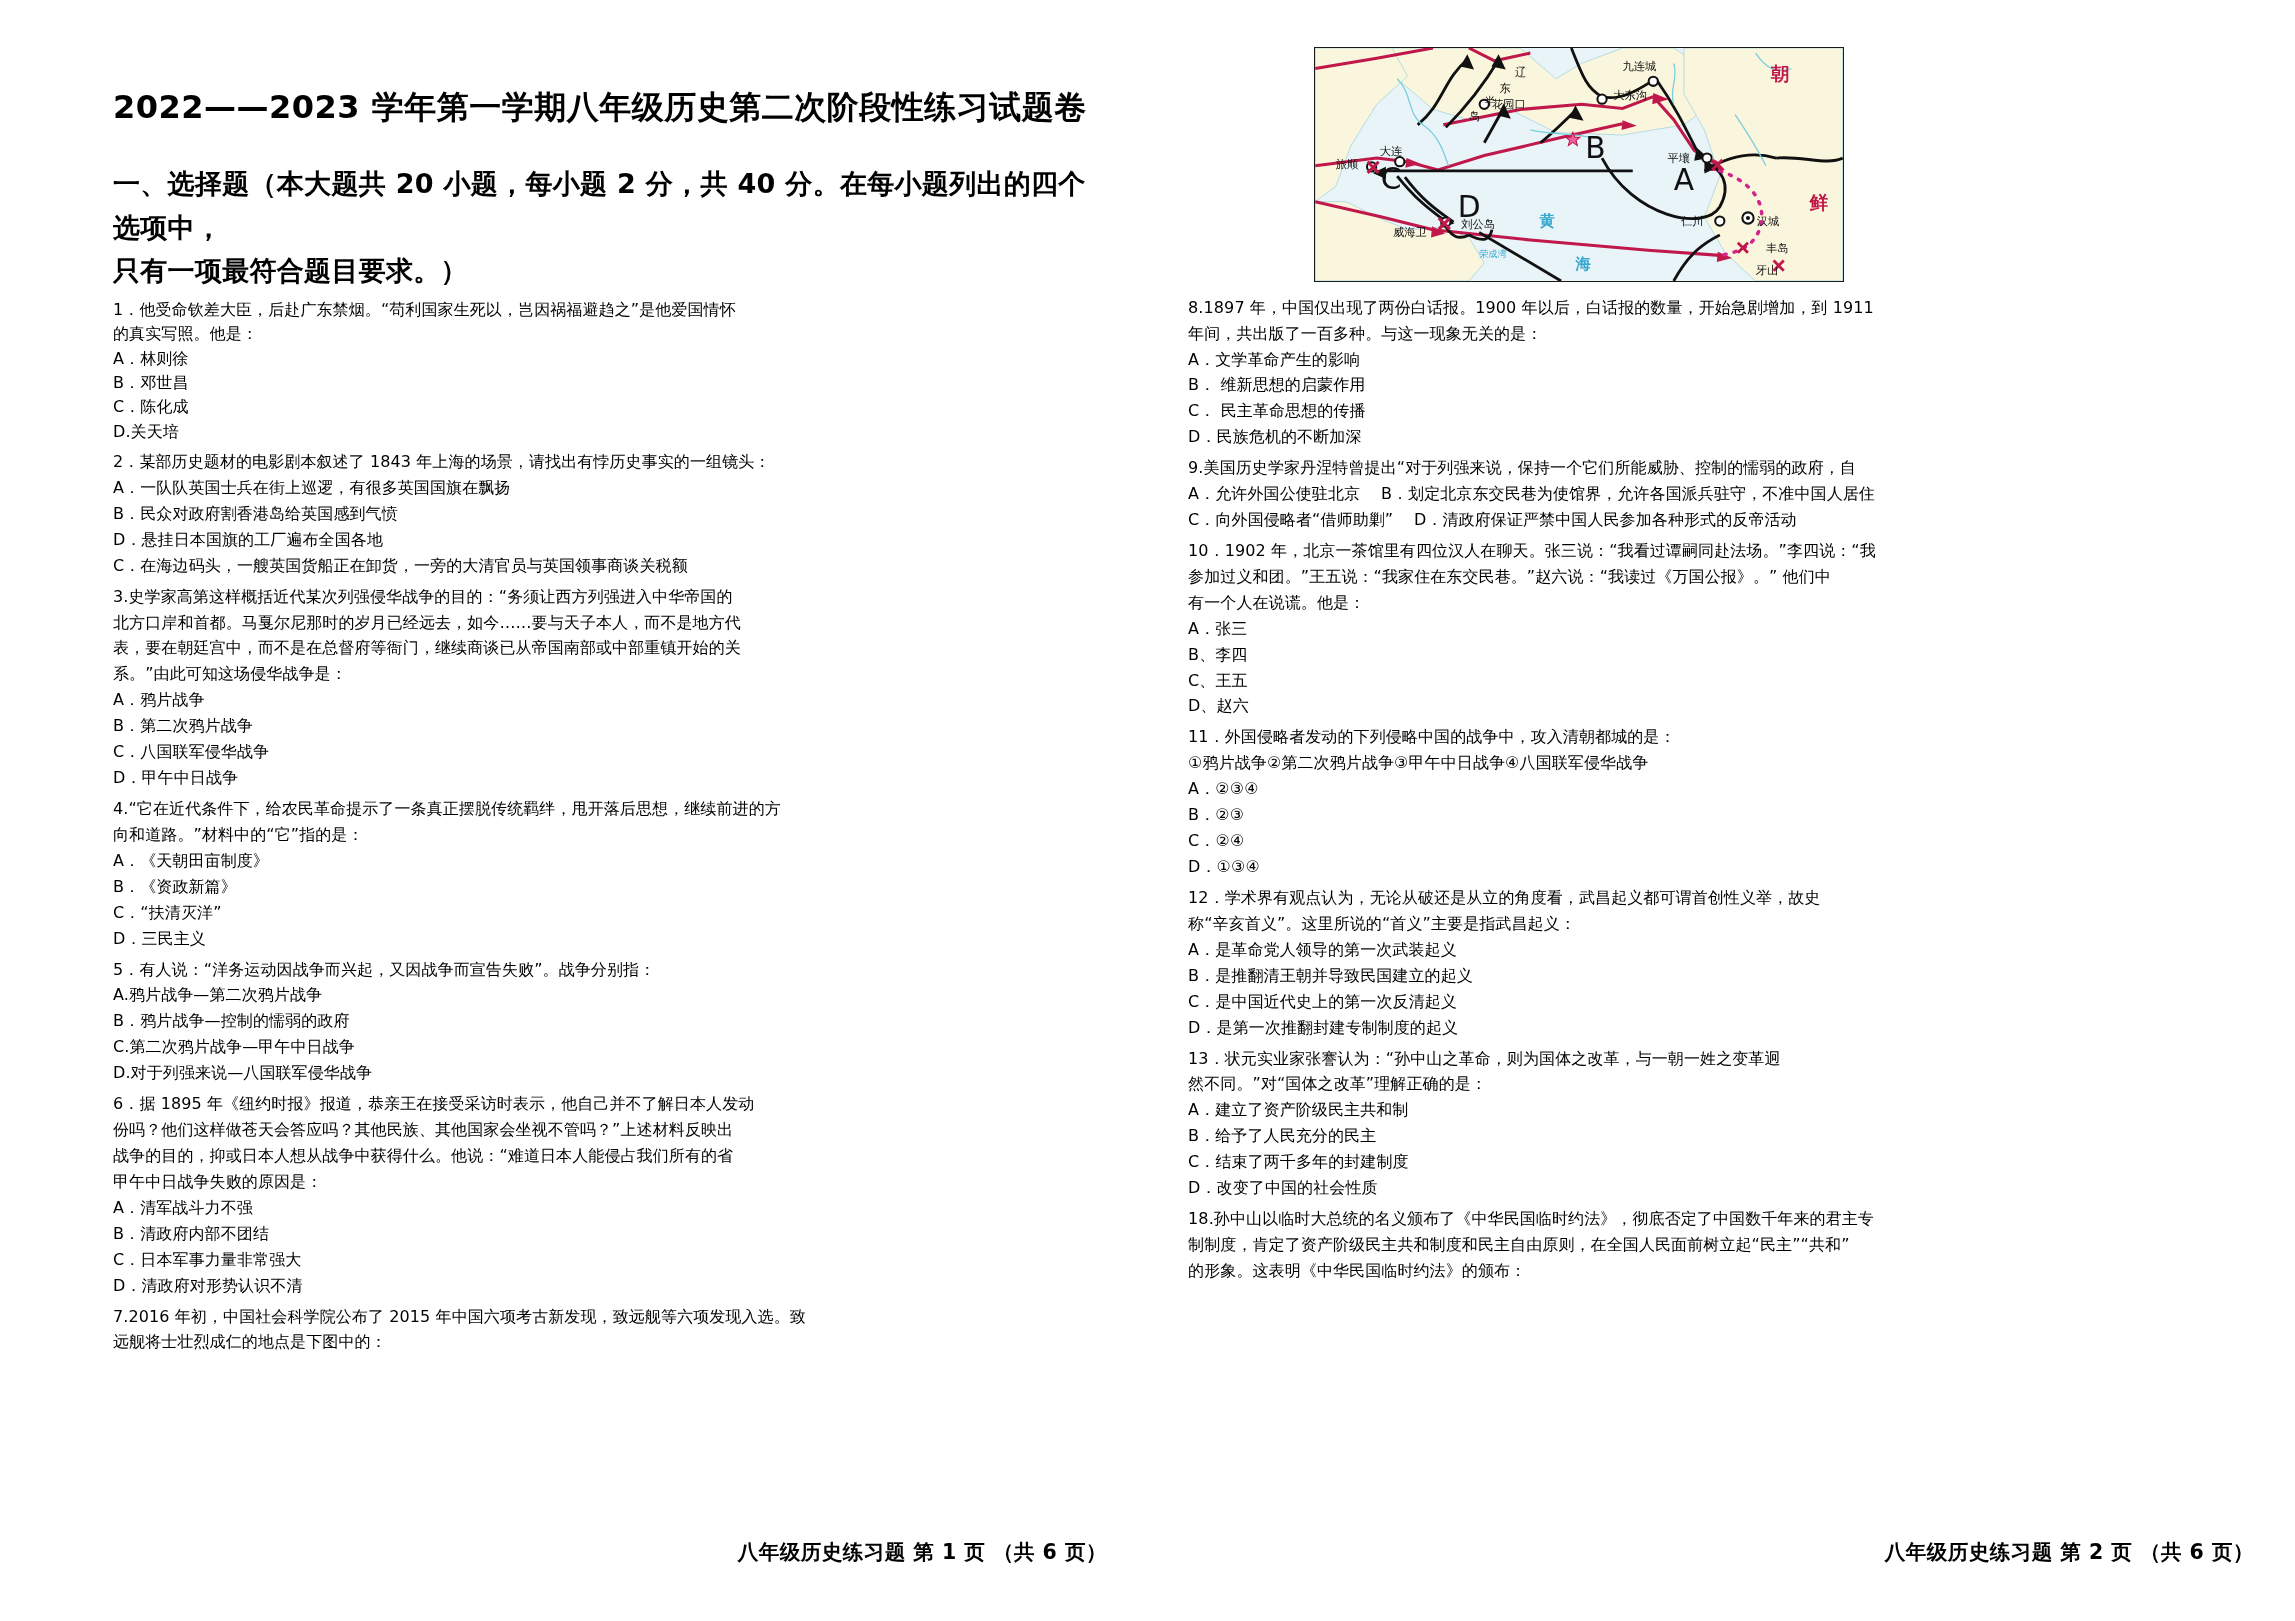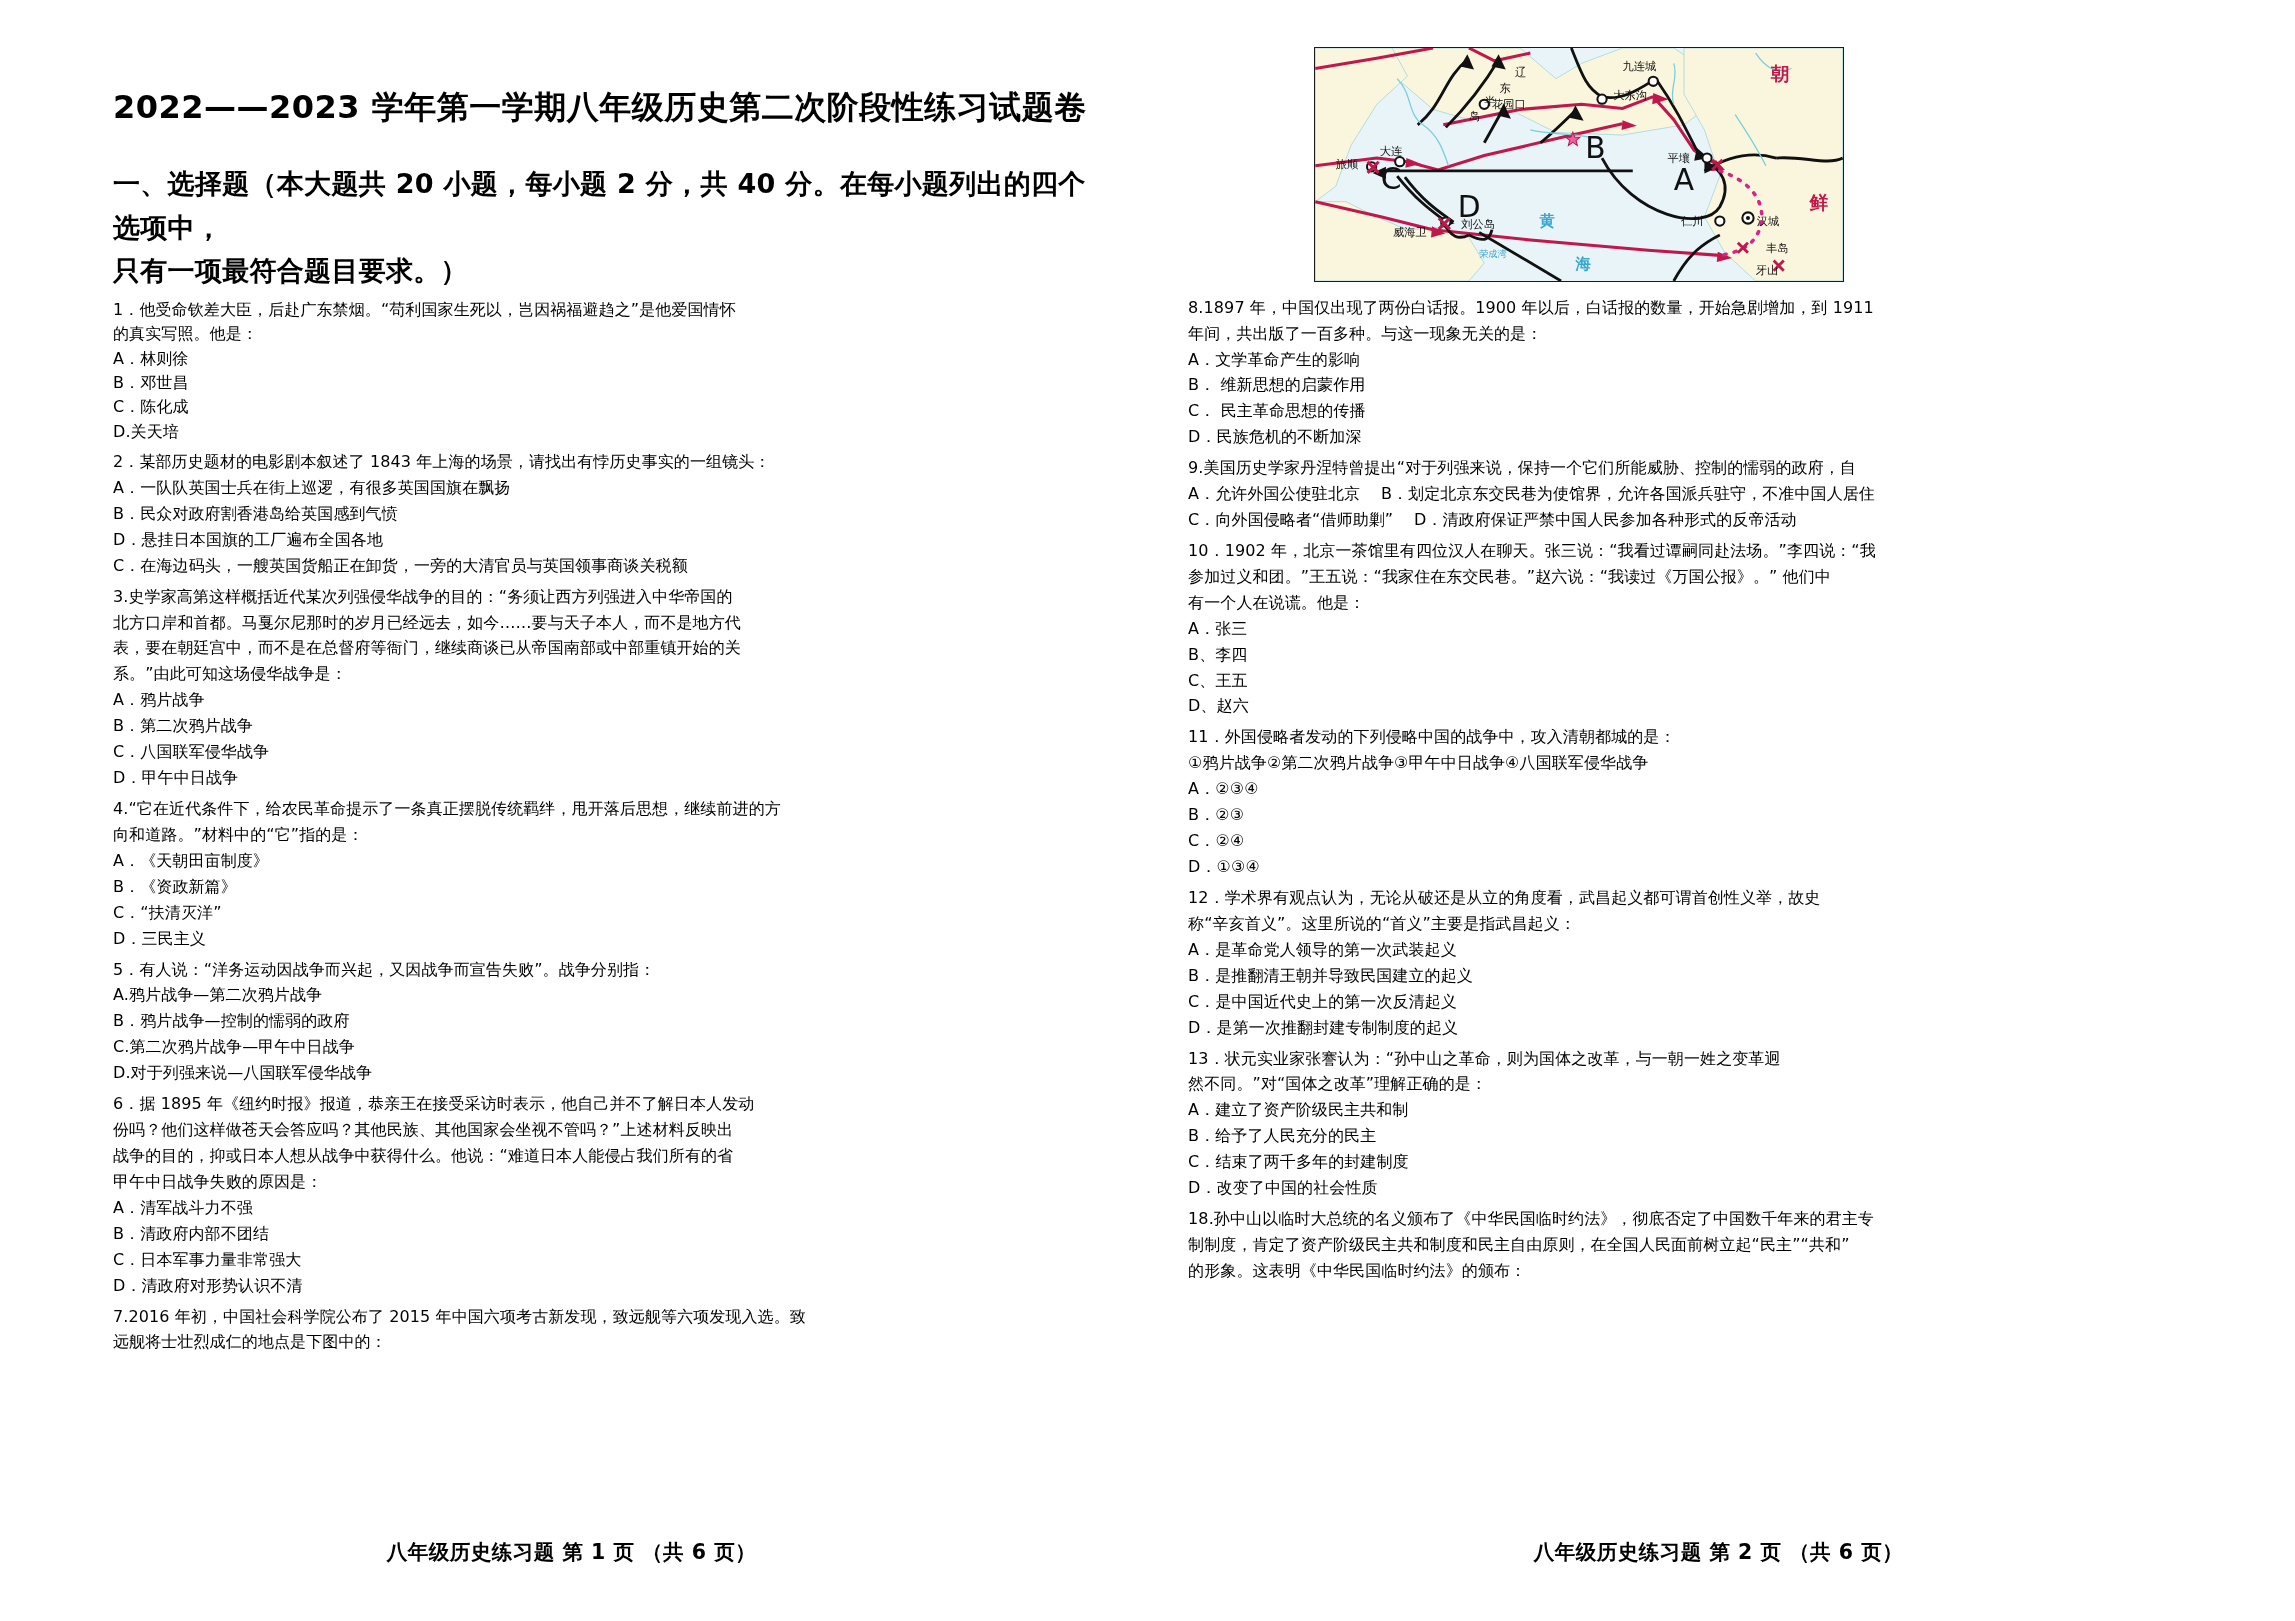--- a/index.html
+++ b/index.html
@@ -84,21 +84,21 @@
   .o-w2 { width: 256px; }
   .o-w3 { width: 220px; }
   .o-half { width: 405px; }
   .o-half-r { width: 441px; }
 
   
   .footer {
     position: absolute;
     bottom: 55px;
     width: 100%;
-    text-align: center;
+    text-align: right;
     font-size: 20.5px;
     font-weight: bold;
     letter-spacing: 0.5px;
   }
   .footer-left { left: 0; }
   .footer-right { left: 0; }
 
   
   .map-fig {
     position: absolute;

